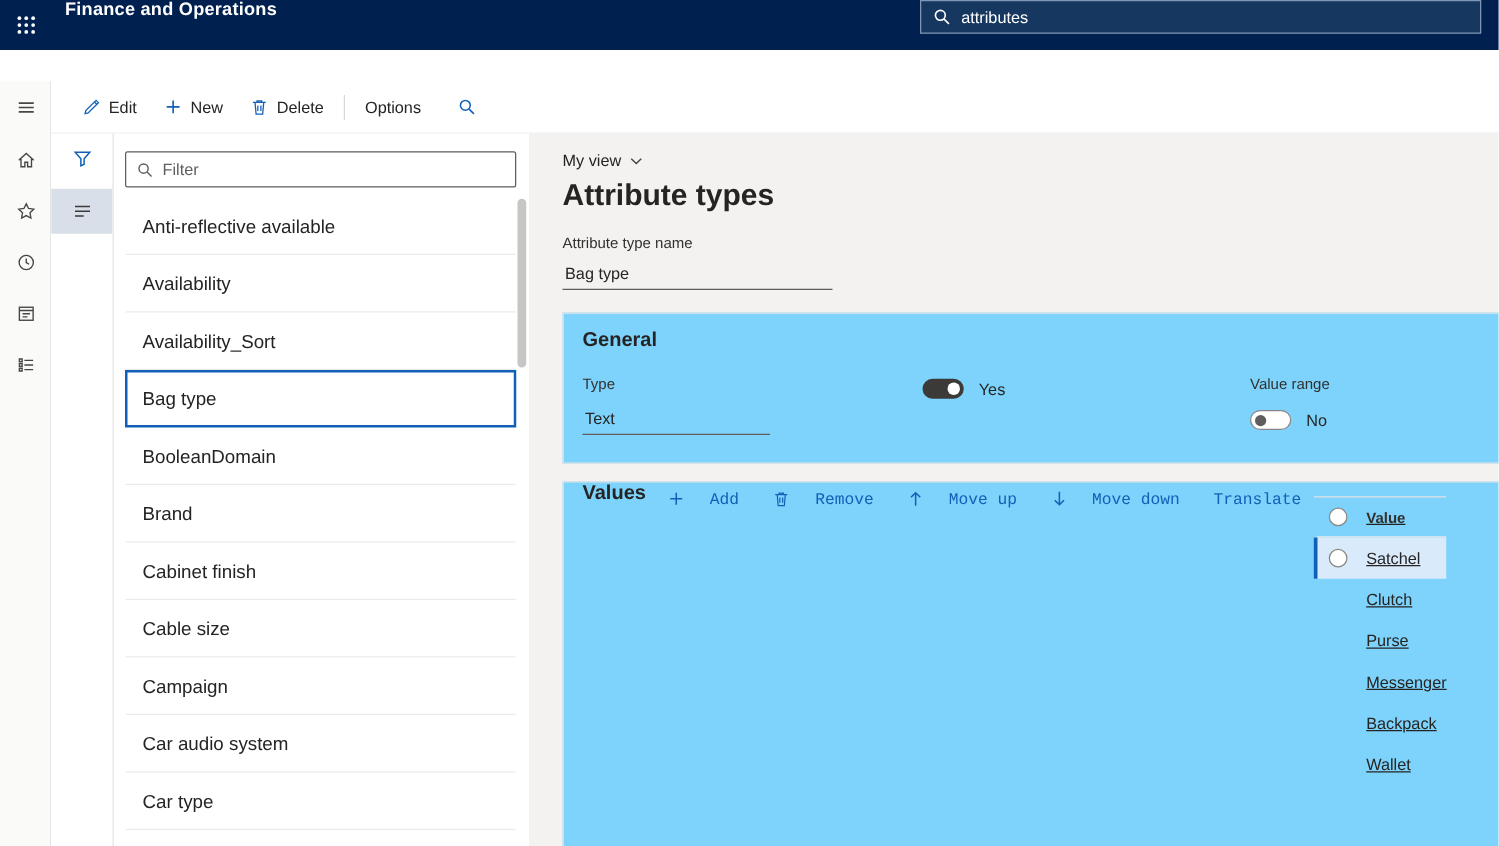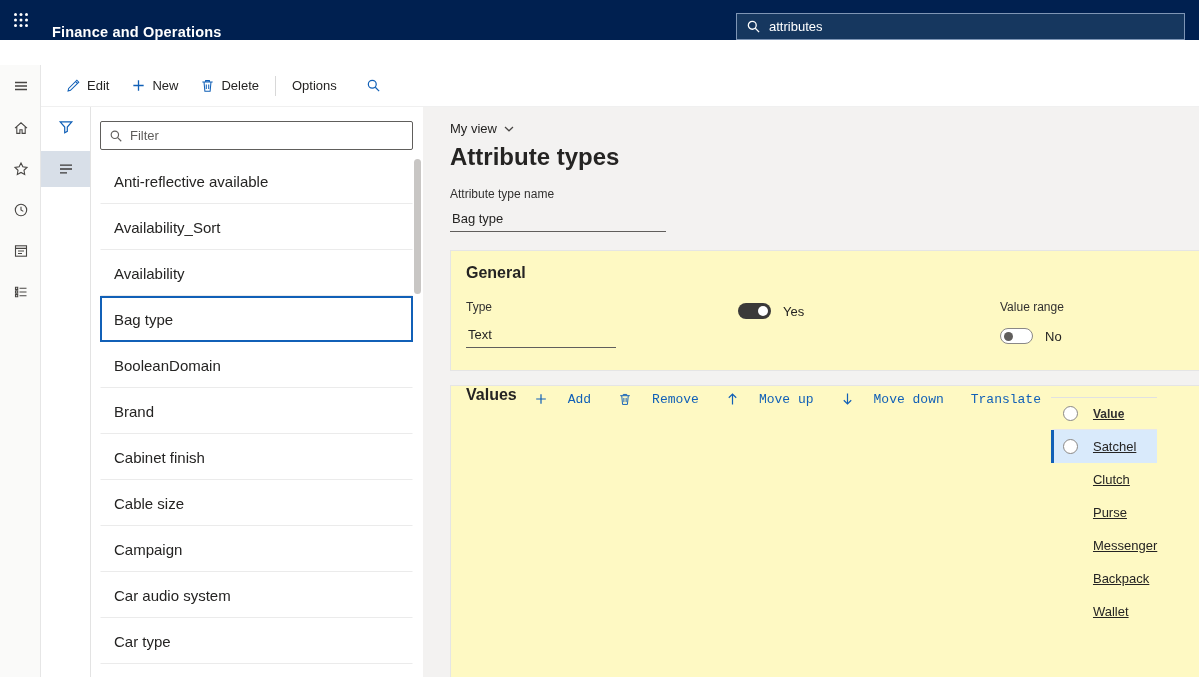--- a/index.html
+++ b/index.html
@@ -2,21 +2,21 @@
 <html><head>
 <meta charset="utf-8">
 <style>
   * { margin:0; padding:0; box-sizing:border-box; }
   html,body { width:1199px; height:677px; overflow:hidden; background:#fff;
     font-family:"Liberation Sans", sans-serif; color:#252423; }
   button { font-family:inherit; background:none; border:none; cursor:pointer; color:inherit; }
   svg { display:block; }
 
   
-  .topbar { height:40px; background:#002050; display:flex; align-items:flex-end; color:#fff; }
+  .topbar { height:40px; background:#002050; display:flex; align-items:flex-start; color:#fff; }
   .waffle-btn { width:42px; height:40px; display:flex; align-items:center; justify-content:center; color:#fff; }
   .app-title { font-size:14.5px; font-weight:700; margin-left:10px; letter-spacing:.2px; }
   .top-search { margin-left:auto; margin-right:14px; width:449px; height:27px; background:#16375f;
     border:1px solid #7e95b5; display:flex; align-items:center; padding:0 9px; gap:8px; }
   .top-search input { flex:1; background:transparent; border:none; outline:none; color:#fff; font-size:13px; }
 
   
   .content-row { display:flex; height:637px;margin-top:25px; }
 
   
@@ -58,21 +58,21 @@
   
   .main { flex:1; min-width:0; background:#f3f2f1; padding:14px 0 0 27px; overflow:hidden;
     display:flex; flex-direction:column; }
   .view-selector { display:flex; align-items:center; gap:7px; font-size:13px; color:#252423; margin-bottom:7px; cursor:pointer; width:max-content; }
   .page-title { font-size:24px; font-weight:700; color:#252423; margin-bottom:16px; }
   .name-label { display:block; font-size:12px; color:#323130; margin-bottom:8px; }
   .underline-input { border:none; border-bottom:1px solid #605e5c; background:transparent; outline:none;
     font-size:13px; color:#252423; padding:2px 2px 5px 2px; font-family:inherit; }
   .name-input { width:216px; }
 
-  .card { background:#fef9c3; border:1px solid #e5e5e5; border-right:none; }
+  .card { background:#7dd3fc; border:1px solid #e5e5e5; border-right:none; }
   .general-card { margin-top:18px; padding:13px 0 22px 15px; }
   .card-title { font-size:16px; font-weight:700; color:#252423; }
   .general-card .card-title { margin-bottom:18px; cursor:pointer; }
   .fields-row { display:flex; }
   .fgroup { display:flex; flex-direction:column; }
   .fg-type { width:272px; } .fg-fixed { width:262px; } .fg-range { flex:1; }
   .fgroup label { font-size:12px; color:#323130; margin-bottom:11px; }
   .type-input { width:150px; }
   .toggle-row { display:flex; align-items:center; gap:12px; font-size:13px; color:#252423; margin-top:3px; }
   .toggle { width:33px; height:16px; border-radius:9px; position:relative; display:inline-block; cursor:pointer; }
@@ -247,24 +247,24 @@
                 <path d="M9.9 9.9L14 14" stroke="currentColor" stroke-width="1.3"></path>
               </svg>
           </span>
           <input placeholder="Filter" style="">
         </div>
         <div class="nav-list">
             <div class="nav-item">
             <span class="nav-item-label">Anti-reflective available</span>
           </div>
             <div class="nav-item">
+            <span class="nav-item-label">Availability</span>
+          </div>
+            <div class="nav-item">
             <span class="nav-item-label">Availability_Sort</span>
-          </div>
-            <div class="nav-item">
-            <span class="nav-item-label">Availability</span>
           </div>
             <div class="nav-item selected">
             <span class="nav-item-label">Bag type</span>
           </div>
             <div class="nav-item">
             <span class="nav-item-label">BooleanDomain</span>
           </div>
             <div class="nav-item">
             <span class="nav-item-label">Brand</span>
           </div>

